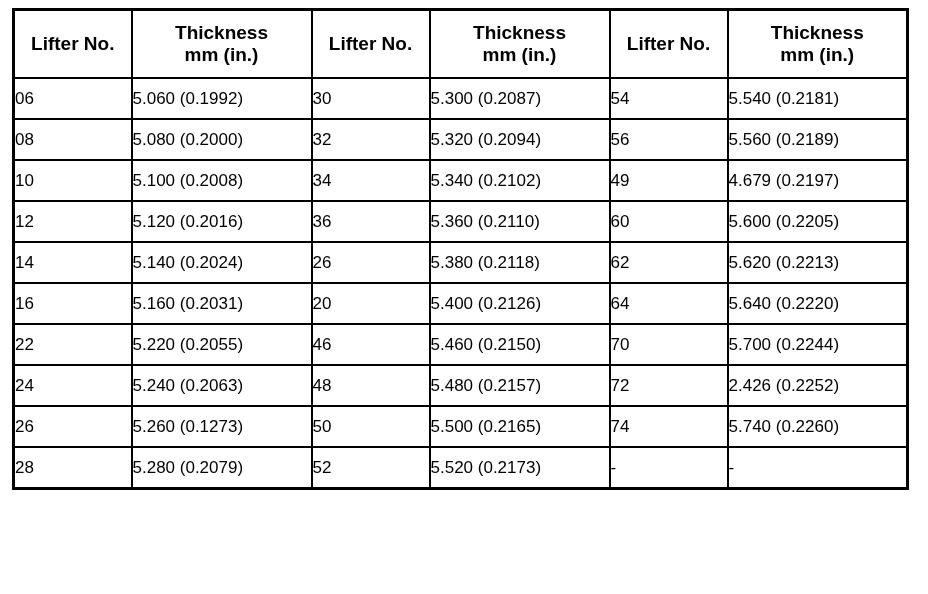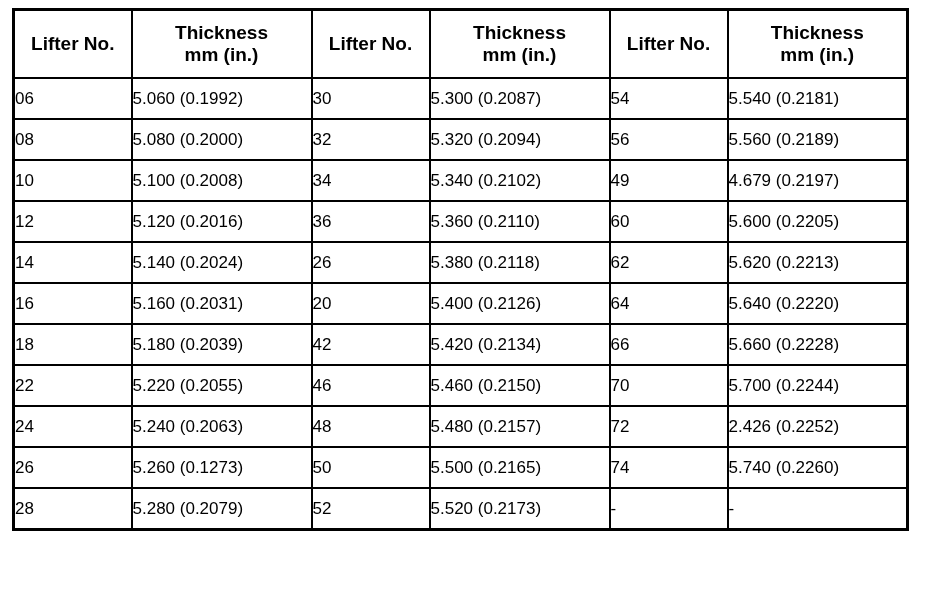--- a/index.html
+++ b/index.html
@@ -140,28 +140,20 @@
       </tr>
       <tr>
         <td>16</td>
         <td>5.160 (0.2031)</td>
         <td>20</td>
         <td>5.400 (0.2126)</td>
         <td>64</td>
         <td>5.640 (0.2220)</td>
       </tr>
       <tr>
-        <td>18</td>
-        <td>5.180 (0.2039)</td>
-        <td>42</td>
-        <td>5.420 (0.2134)</td>
-        <td>66</td>
-        <td>5.660 (0.2228)</td>
-      </tr>
-      <tr>
         <td>22</td>
         <td>5.220 (0.2055)</td>
         <td>46</td>
         <td>5.460 (0.2150)</td>
         <td>70</td>
         <td>5.700 (0.2244)</td>
       </tr>
       <tr>
         <td>24</td>
         <td>5.240 (0.2063)</td>

